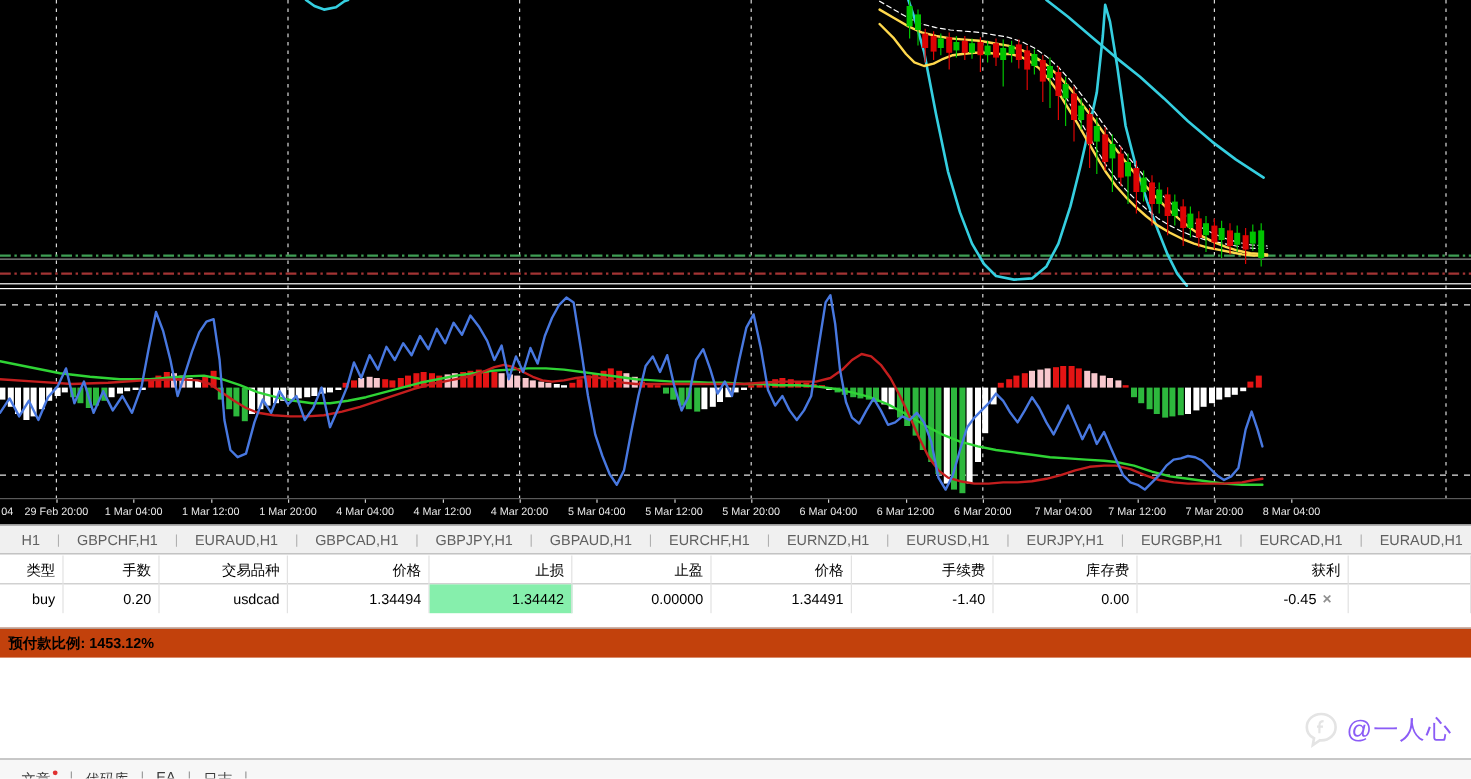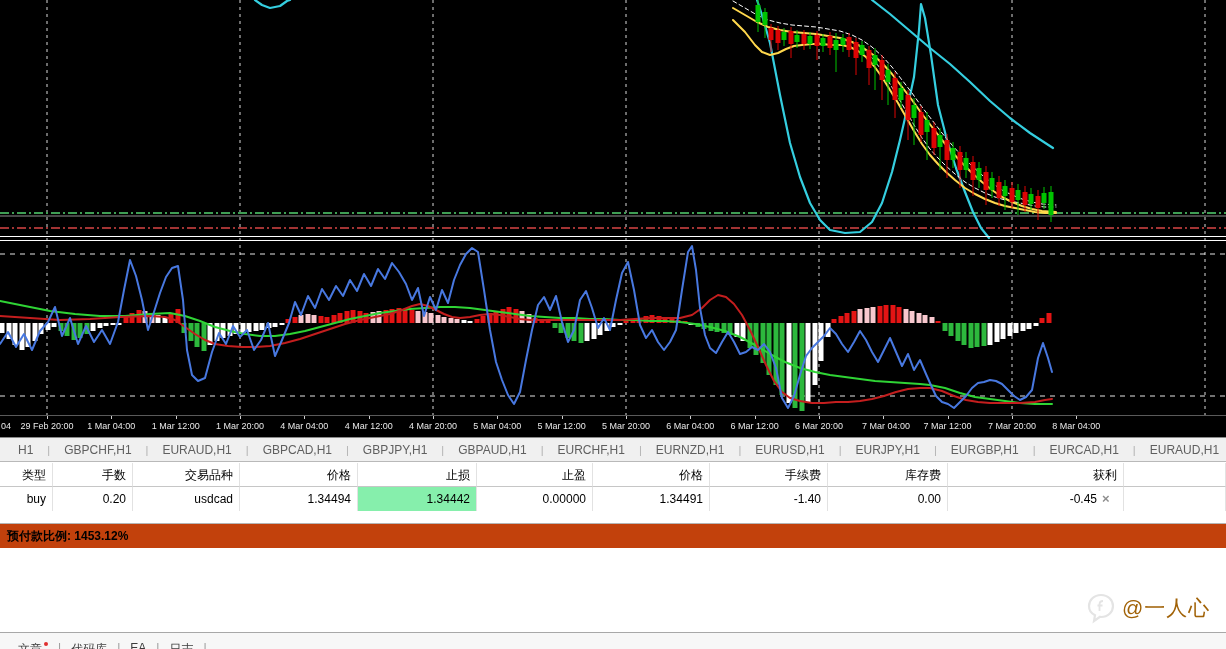--- a/index.html
+++ b/index.html
@@ -22,21 +22,21 @@
   #orders{position:absolute;left:0;top:463px;width:1226px;height:73px;background:#fff;font-size:12px;}
   .cell{position:absolute;height:24px;line-height:24px;text-align:right;padding-right:6px;color:#000;border-right:1px solid #e2e2e2;overflow:hidden;white-space:nowrap;}
   .hdr-row .cell{border-bottom:1px solid #c6c6c6;}
   #summary-row{position:absolute;left:0;top:48px;width:1226px;height:25px;background:#c2410c;border-top:1px solid #b5b5b5;margin-top:12px;}
   #summary-label{position:absolute;left:7px;top:0;height:25px;line-height:25px;font-weight:bold;color:#000;}
   #summary-profit{position:absolute;top:0;height:25px;line-height:25px;font-weight:bold;color:#000;text-align:right;}
   #close-btn{position:absolute;top:24px;height:24px;line-height:23px;color:#8f8f8f;font-size:13px;font-weight:bold;cursor:pointer;}
 
   
   #watermark{position:absolute;left:1086px;top:592px;display:flex;align-items:center;color:#e2e2e2;}
-  #watermark-text{font-size:21px;letter-spacing:1px;color:#a16207;}
+  #watermark-text{font-size:21px;letter-spacing:1px;color:#8b5cf6;}
   #wm-icon{margin-right:6px;}
 
   
   #bottom-bar{position:absolute;left:0;top:632px;width:1226px;height:17px;background:#f7f7f7;border-top:1px solid #a8a8a8;overflow:hidden;}
   #bottom-tabs{display:flex;align-items:flex-start;padding-left:8px;margin-top:8px;}
   .btab{font-size:12px;color:#3c3c3c;padding:0 10px;position:relative;white-space:nowrap;}
   .btab-sep{color:#9a9a9a;font-size:12px;}
   .reddot{display:inline-block;width:4px;height:4px;background:#e03030;border-radius:50%;vertical-align:top;margin-left:2px;margin-top:1px;}
 </style>
 </head>

